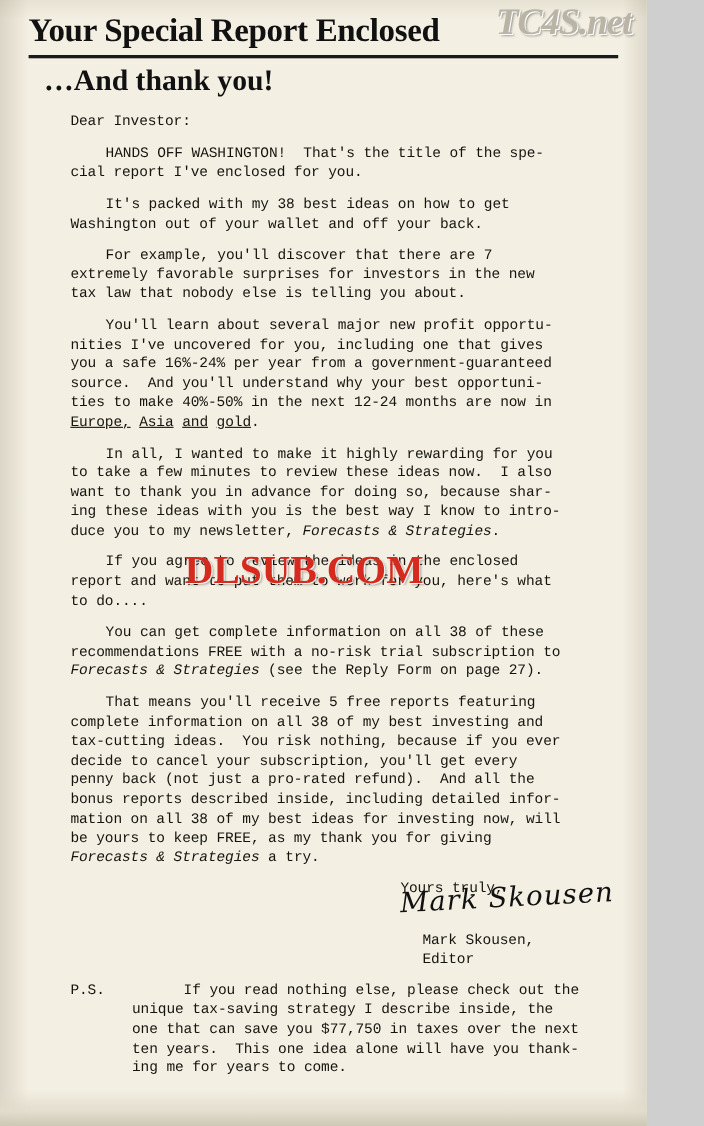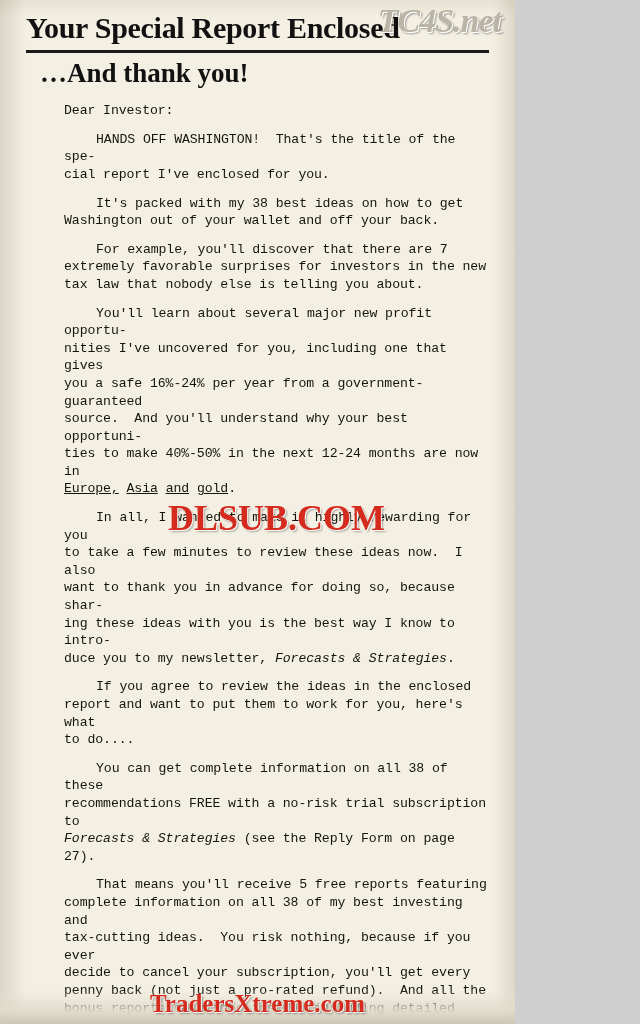--- a/index.html
+++ b/index.html
@@ -8,21 +8,21 @@
   }
   body {
     width: 640px;
     height: 1024px;
     background: #cfcfcf;
     font-family: "Liberation Sans", sans-serif;
     overflow: hidden;
   }
   #page {
     position: relative;
-    width: 515px;
+    width: 588px;
     height: 1024px;
     background: #f3efe2;
     box-sizing: border-box;
     padding: 0;
     overflow: hidden;
   }
   
   #page:before {
     content: "";
     position: absolute;
@@ -228,15 +228,14 @@
     <p class="ps ps-body"><span>P.S.</span>  <span class="ps-cont">If you read nothing else, please check out the
 unique tax-saving strategy I describe inside, the
 one that can save you $77,750 in taxes over the next
 ten years.  This one idea alone will have you thank-
 ing me for years to come.</span></p>
 
   </div>
 
   <div class="wm-dlsub">DLSUB.COM</div>
   <div class="bottom-band"></div>
-  <div class="wm-txtreme">TradersXtreme.com</div>
 
 </div>
 
 </body></html>

